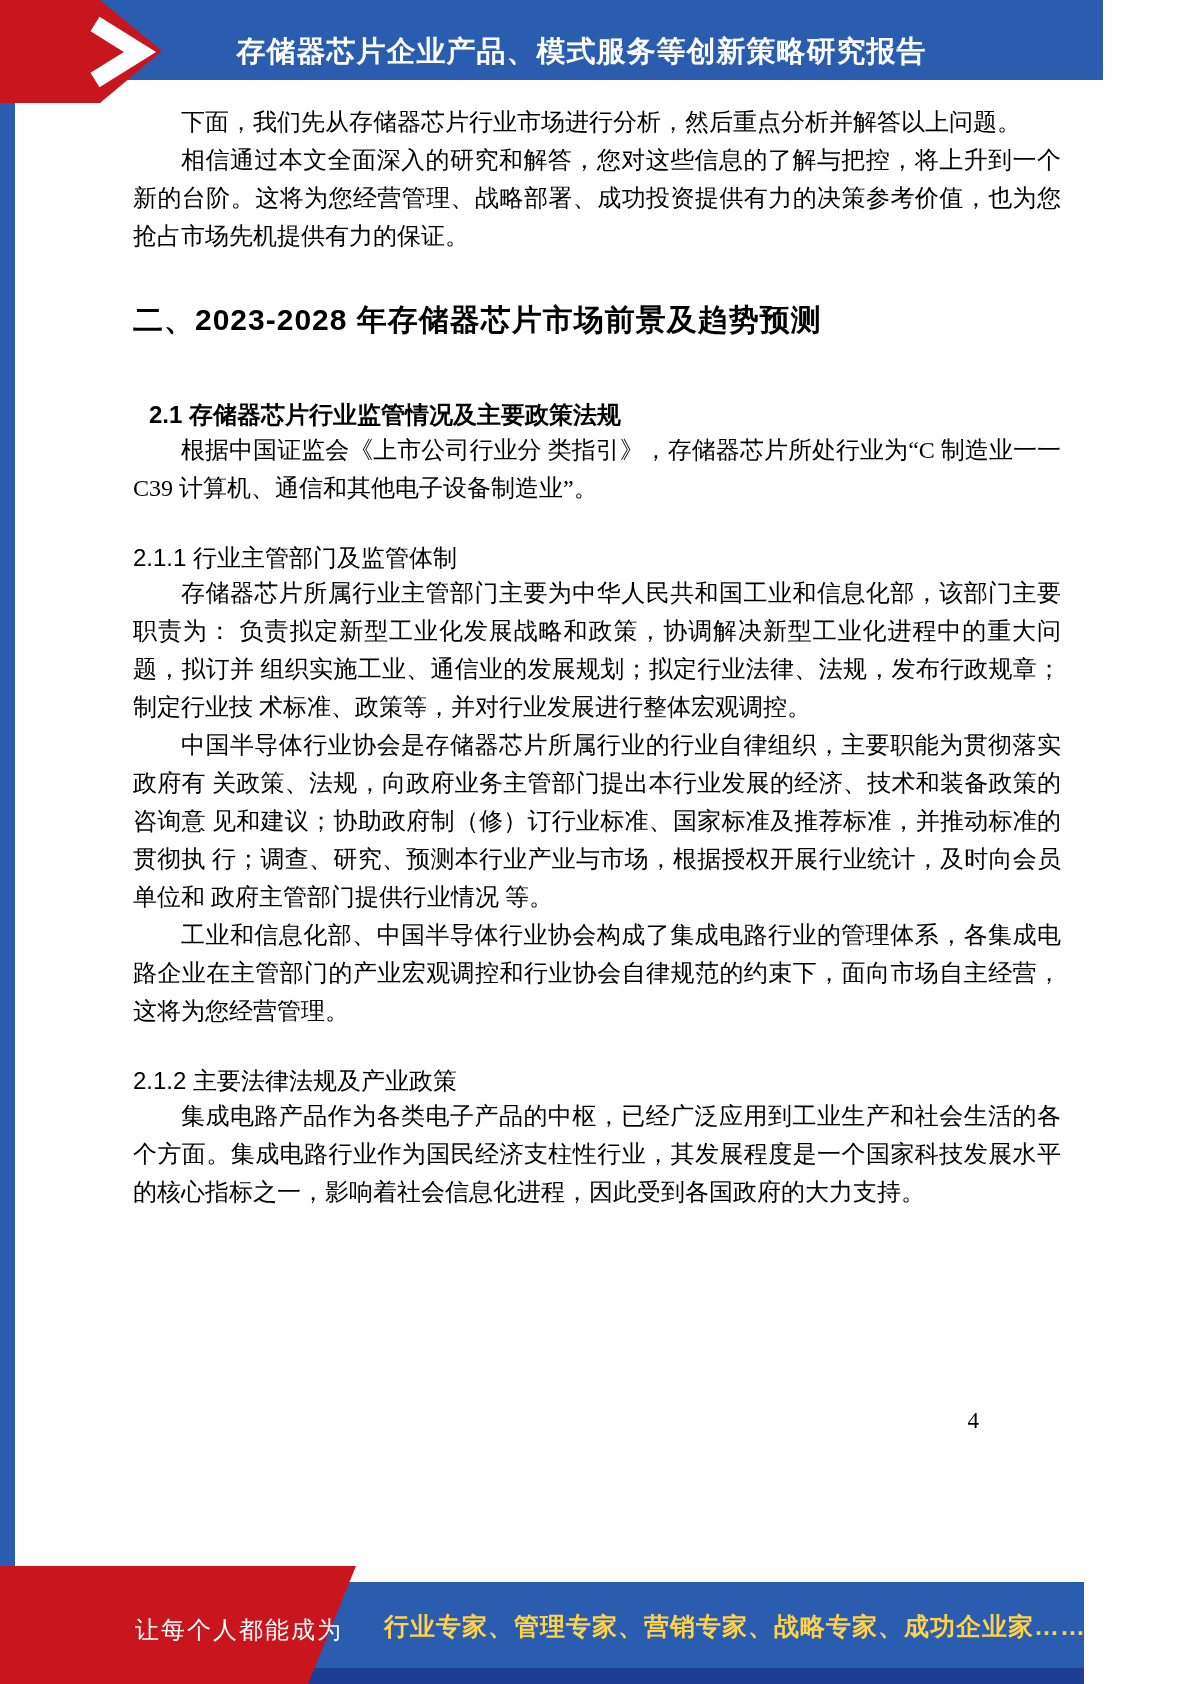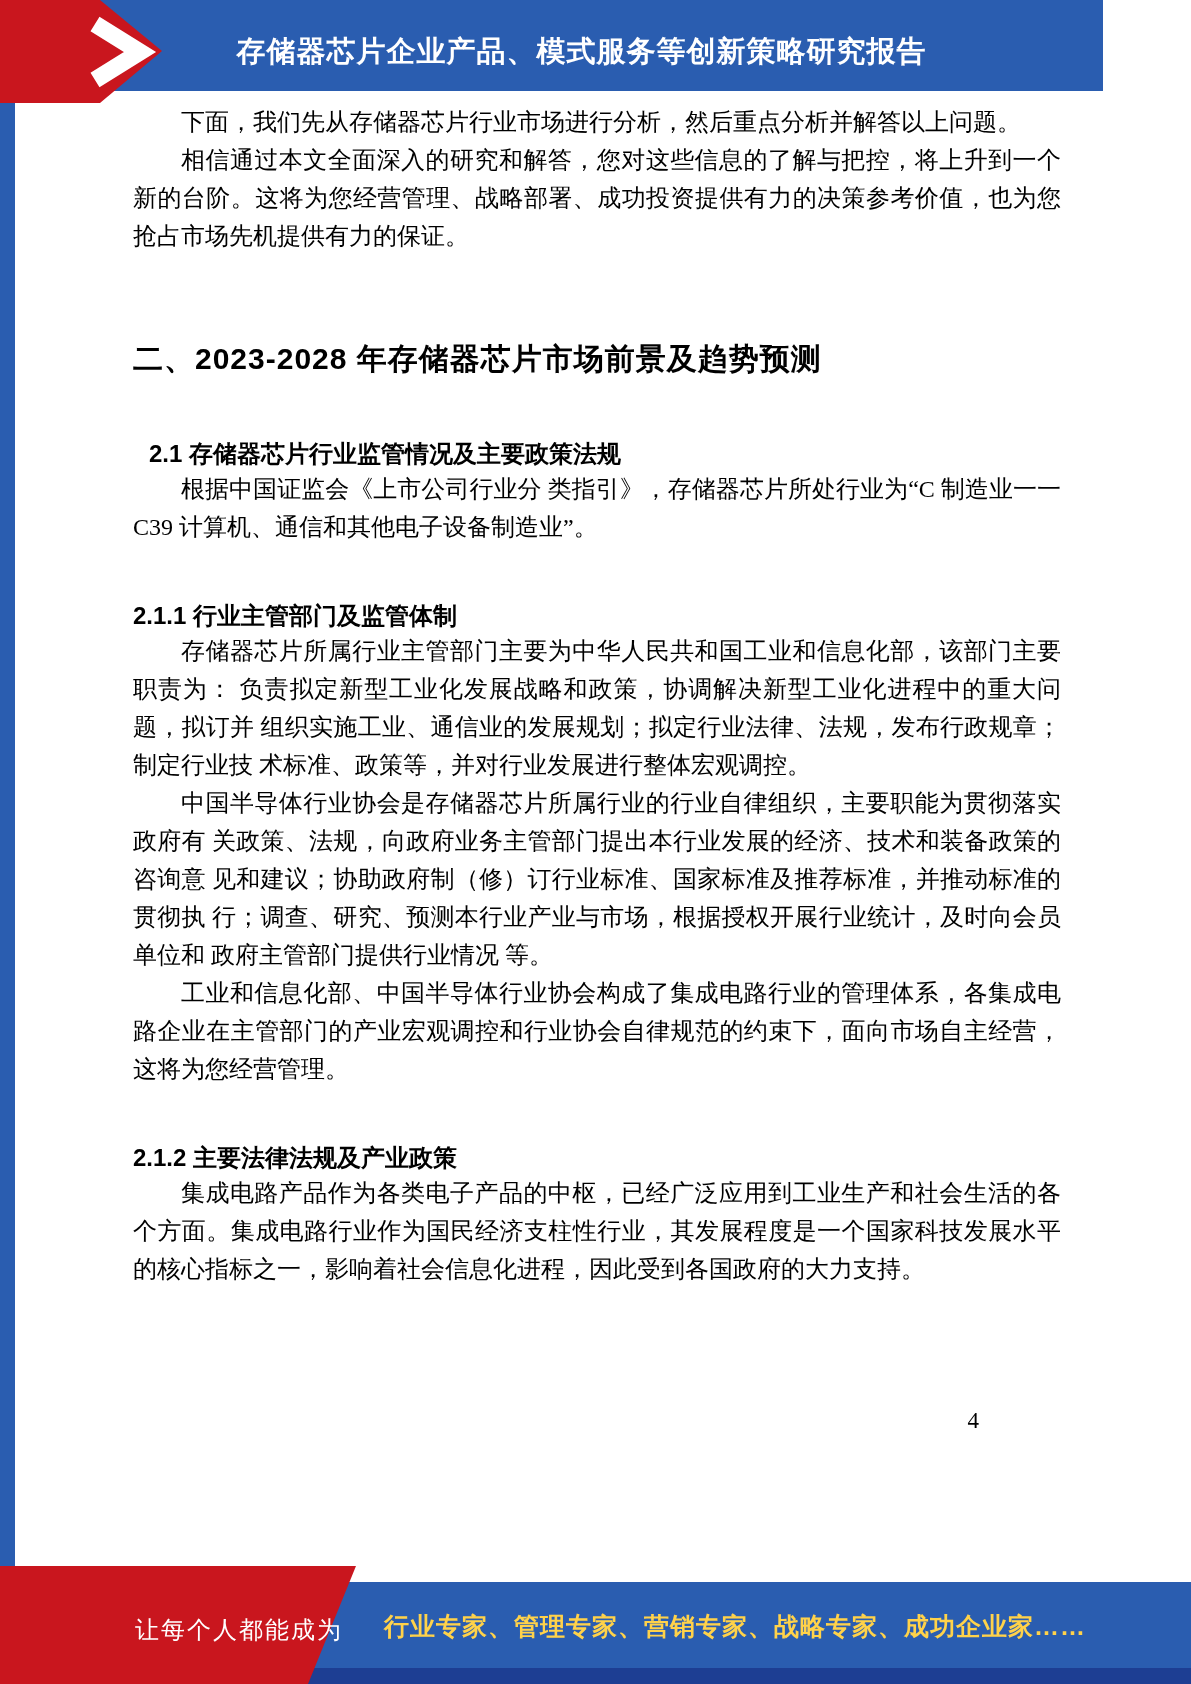--- a/index.html
+++ b/index.html
@@ -12,21 +12,21 @@
     font-family:"Liberation Serif",serif;
     color:#000;
   }
   
   .left-strip{
     position:absolute;left:0;top:0;width:15px;height:100%;
     background:#2a5db0;
   }
   
   .banner{
-    position:absolute;top:0;left:0;width:1103px;height:91px;
+    position:absolute;top:0;left:0;width:1103px;height:80px;
     background:#2a5db0;
   }
   .banner-title{
     margin:0;
     color:#ffffff;
     font-family:"Liberation Sans",sans-serif;
     font-weight:700;
     font-size:29px;
     line-height:103px;
     text-align:center;
@@ -45,47 +45,47 @@
     font-size:24px;
     line-height:38px;
     text-align:justify;
     text-indent:2em;
   }
   .p-intro{margin-top:30px;}
   .p-believe{margin-top:32px;}
   h1.section{
     font-family:"Liberation Sans",sans-serif;
     font-size:30px;font-weight:700;
-    margin:84px 0 0 0;
+    margin:45px 0 0 0;
     letter-spacing:1px;
   }
   h2.sub{
     font-family:"Liberation Sans",sans-serif;
     font-size:24px;font-weight:700;
     margin:58px 0 0 16px;
   }
   h3.subsub{
     font-family:"Liberation Sans",sans-serif;
-    font-size:24px;font-weight:700;
-    margin:54px 0 0 0;
+    font-size:24px;font-weight:400;
+    margin:35px 0 0 0;
   }
   .p-csrc{margin-top:30px;}
   .p-miit{margin-top:34px;}
   .p-csia{margin-top:28px;}
   .p-system{margin-top:28px;}
   .p-ic{margin-top:34px;}
   
   .page-number{
     position:absolute;right:212px;top:1408px;
     font-size:23px;
     font-family:"Liberation Serif",serif;
   }
   
   .footer{
-    position:absolute;left:0;bottom:0;width:1191px;height:118px;
+    position:absolute;left:0;bottom:0;width:1084px;height:118px;
   }
   .footer-blue{
     position:absolute;left:0;bottom:16px;width:100%;height:86px;
     background:#2a5db0;
   }
   .footer-darkbar{
     position:absolute;left:0;bottom:0;width:100%;height:16px;
     background:#1d3e93;
   }
   .footer-red{

